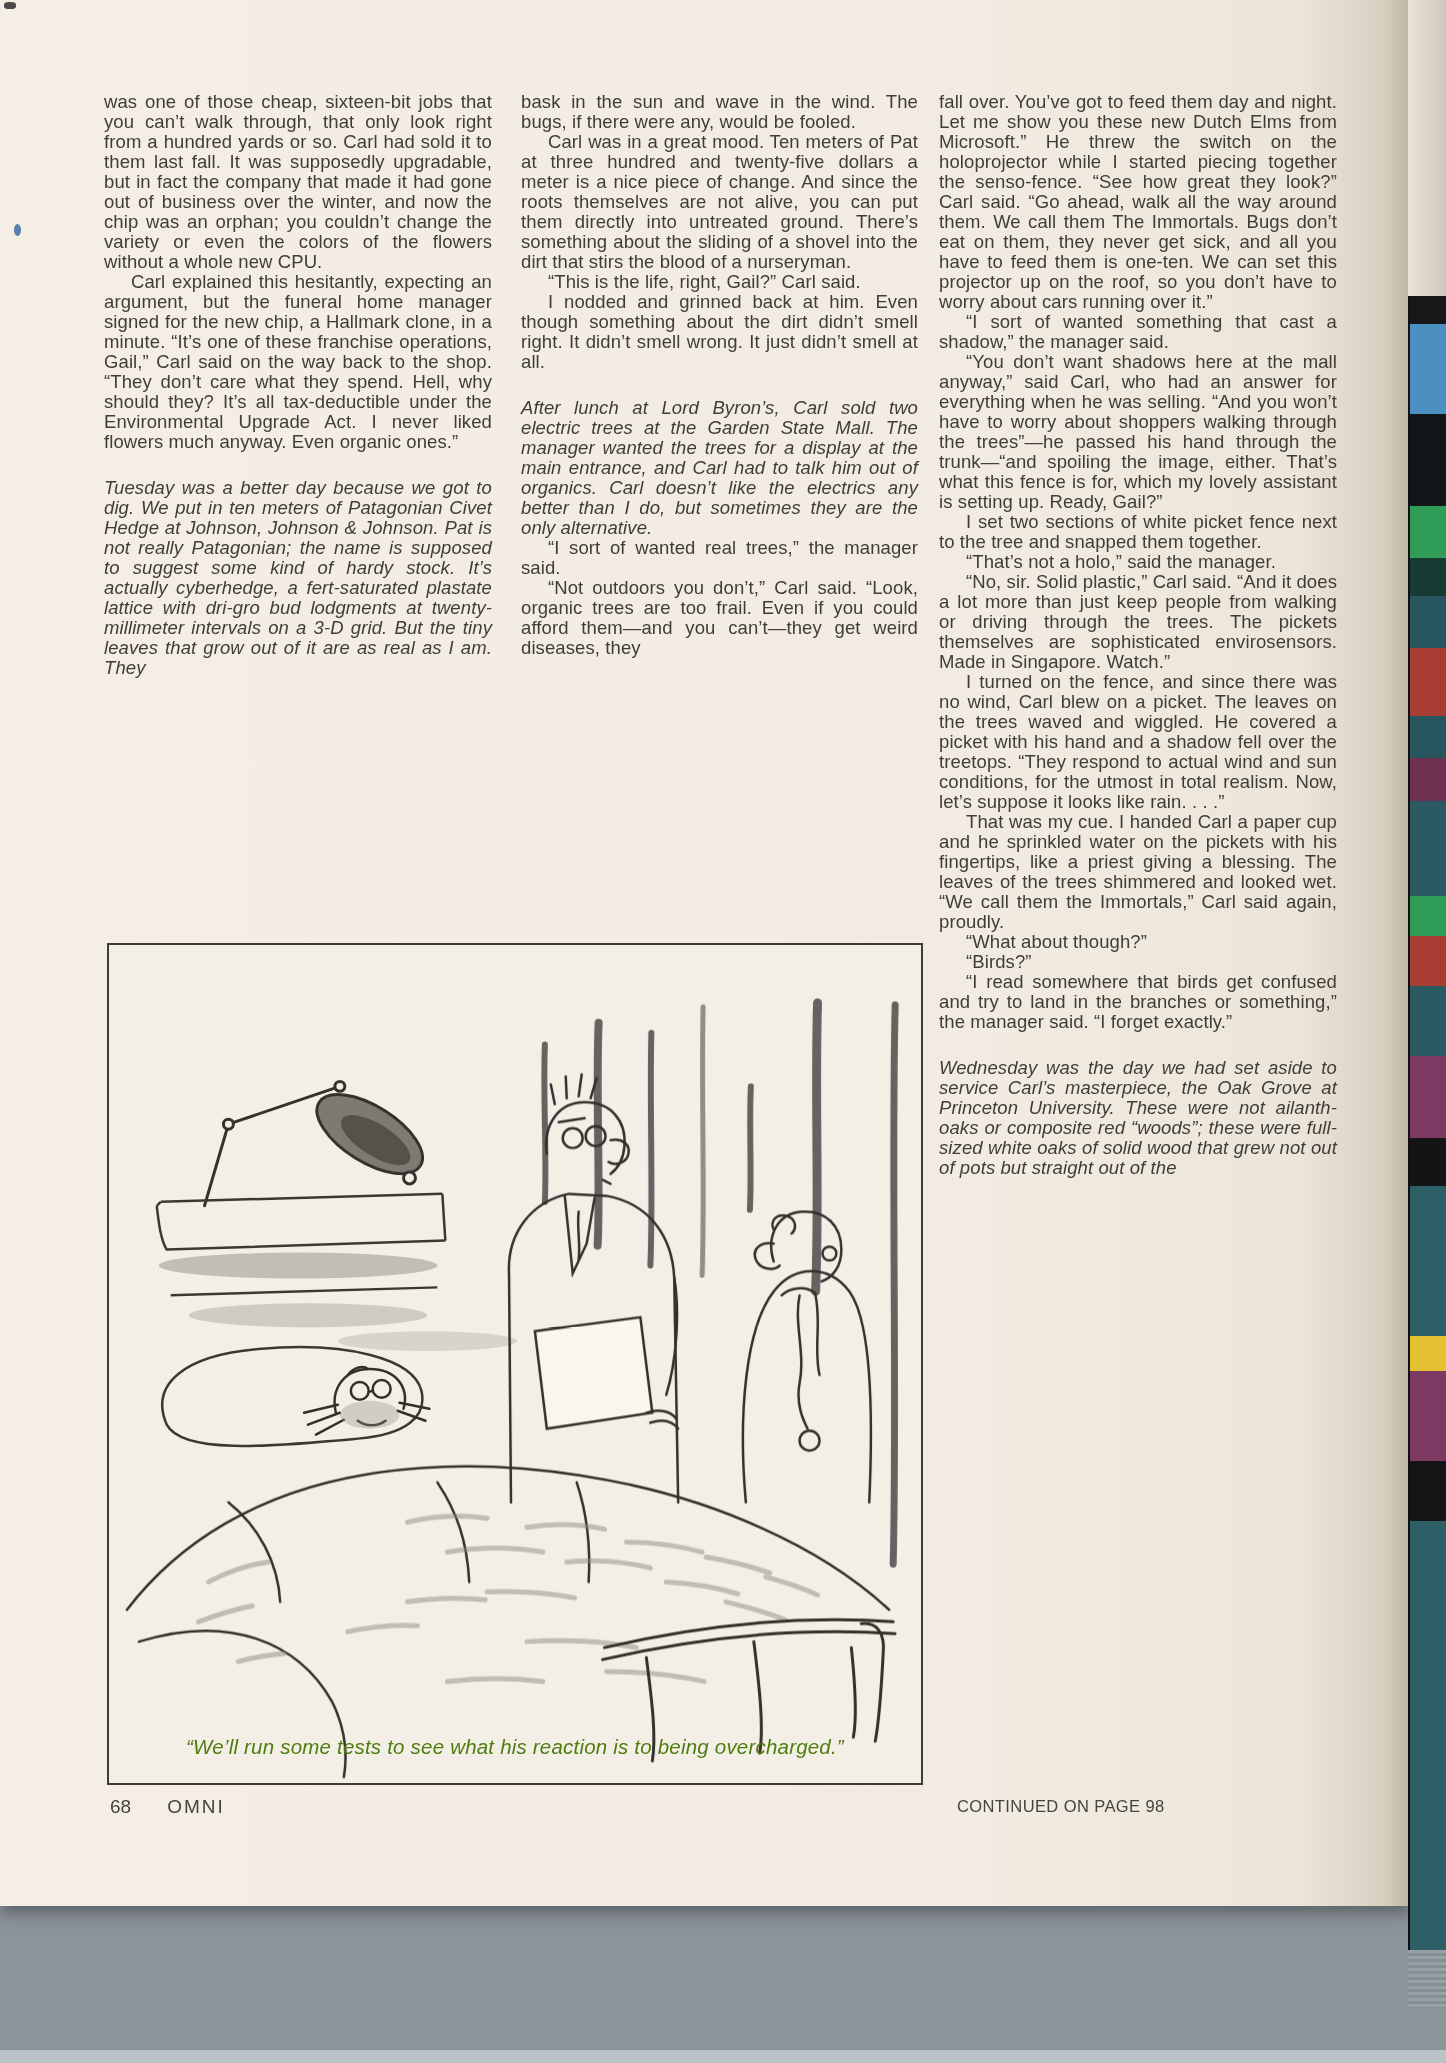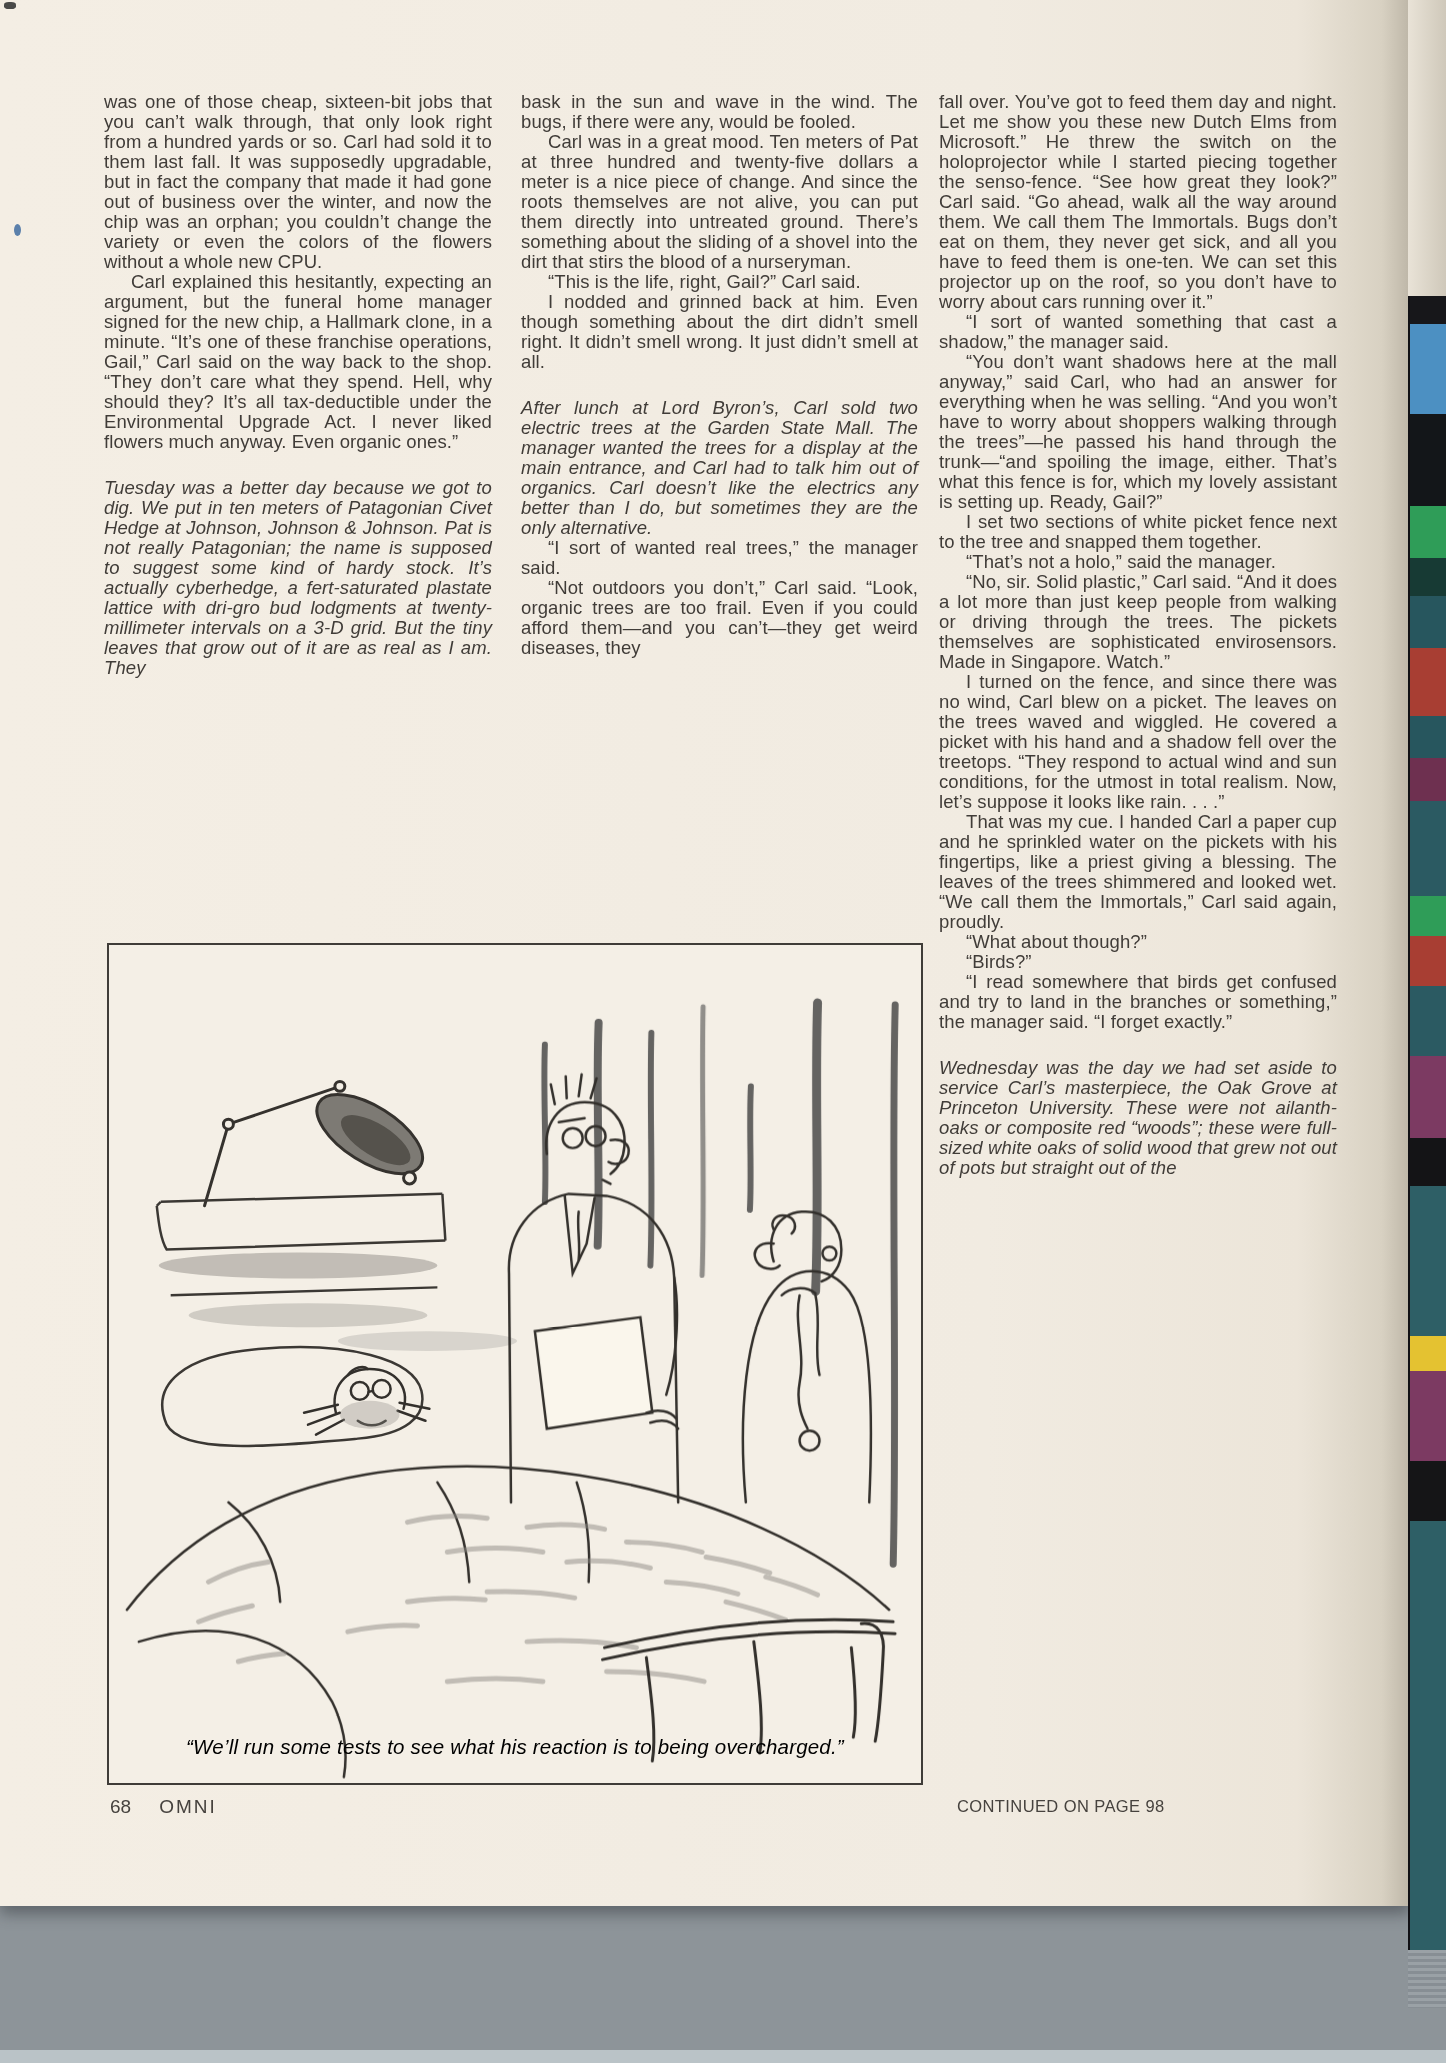--- a/index.html
+++ b/index.html
@@ -29,25 +29,25 @@
   .col p.indent{text-indent:27px;}
   .col p.break{margin-top:26px;font-style:italic;}
 
   .cartoon{
     position:absolute;left:107px;top:943px;width:816px;height:842px;
     border:2.5px solid #3f3c38;background:#f4efe6;box-sizing:border-box;
   }
   .cartoon svg{position:absolute;left:0;top:0;width:100%;height:100%;}
   .cartoon .caption{
     position:absolute;left:20px;right:20px;bottom:24px;text-align:center;
-    font-style:italic;font-size:20.5px;color:#000000;letter-spacing:0.2px;
+    font-style:italic;font-size:20.5px;color:#4d7c0f;letter-spacing:0.2px;
   }
 
   .footer-left{position:absolute;left:110px;top:1796px;font-size:19px;color:#46423e;}
-  .footer-left .mag{margin-left:28px;letter-spacing:2px;}
+  .footer-left .mag{margin-left:36px;letter-spacing:2px;}
   .continued{position:absolute;left:957px;top:1797px;font-size:16.5px;letter-spacing:0.4px;color:#46423e;}
 
   .edge-top{position:absolute;left:1408px;top:0;width:38px;height:296px;
     background:linear-gradient(to right,#e9e3d7,#cfc8ba);}
   .edge-art{position:absolute;left:1408px;top:296px;width:38px;height:1654px;
     border-left:2px solid #101014;box-sizing:border-box;
     background:linear-gradient(to bottom,
       #17171a 0px,#17171a 28px,
       #4c90c2 28px,#4c90c2 118px,
       #131619 118px,#131619 210px,

